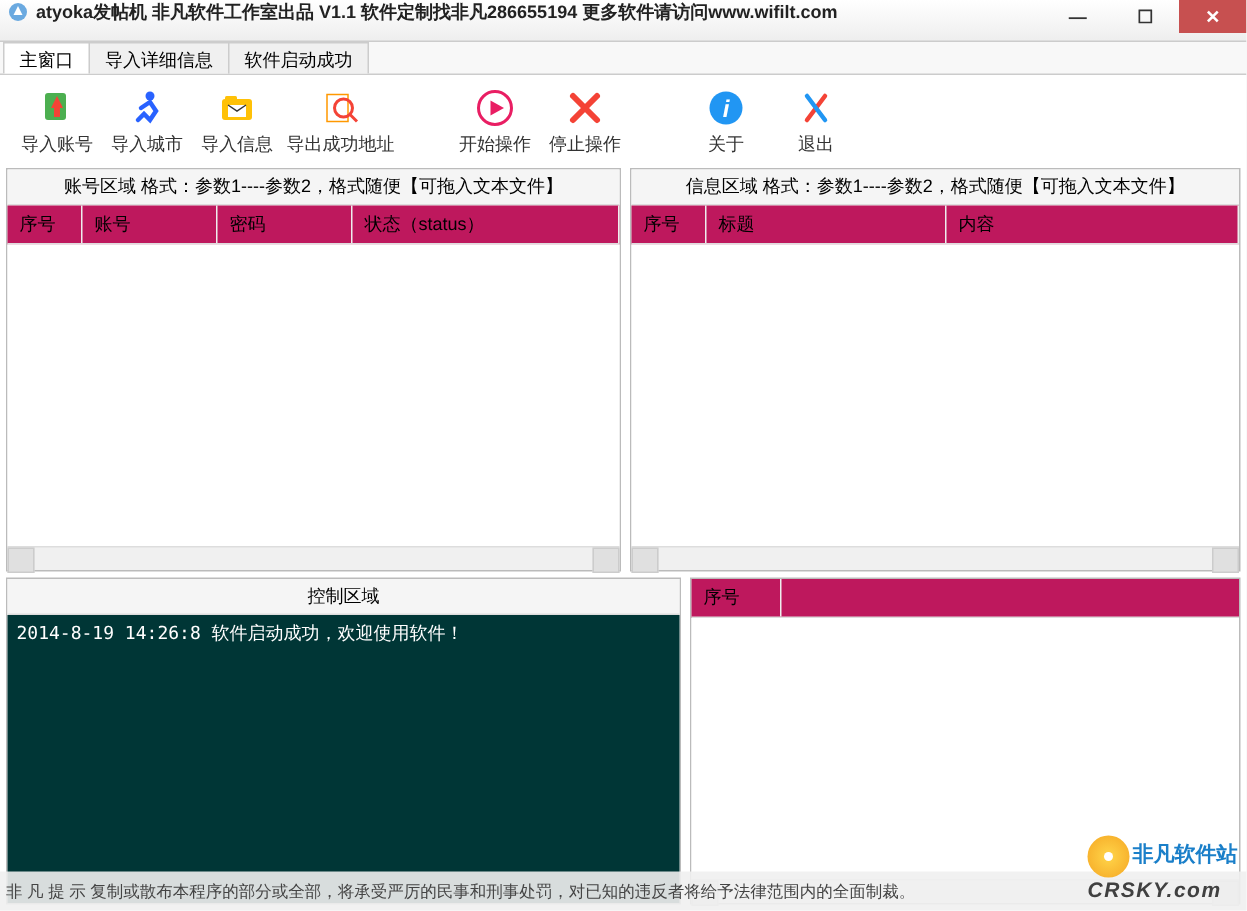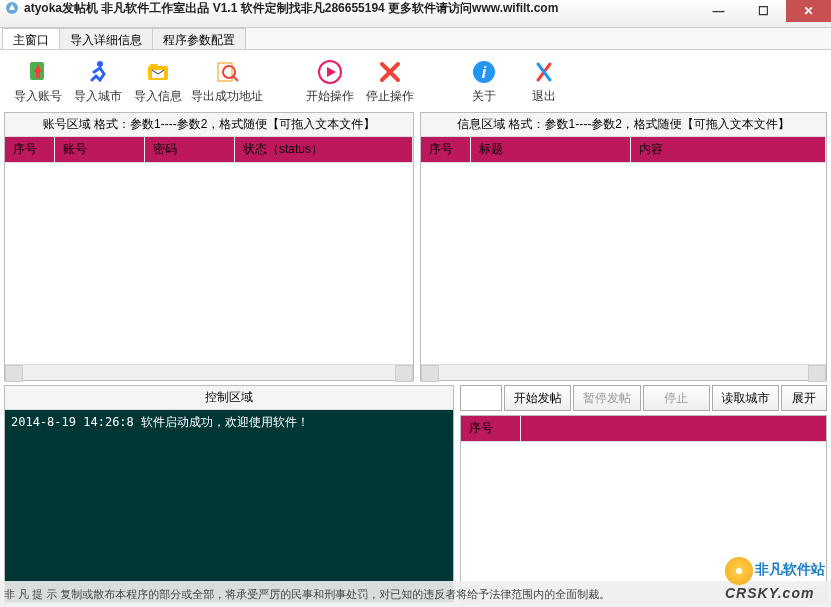--- a/index.html
+++ b/index.html
@@ -62,21 +62,21 @@
   <div class="win-controls">
     <div class="win-btn min">—</div>
     <div class="win-btn max">☐</div>
     <div class="win-btn close">✕</div>
   </div>
 </div>
 
 <div class="tabbar">
   <div class="tab active">主窗口</div>
   <div class="tab">导入详细信息</div>
-  <div class="tab">程序参数配置</div>
+  <div class="tab">软件启动成功</div>
 </div>
 
 <div class="content">
 
   <div class="toolbar">
     <div class="tb-btn">
       <span class="tb-icon">
           <svg width="28" height="28" viewBox="0 0 28 28">
             <rect x="6" y="4" width="14" height="18" rx="2" fill="#4caf50"></rect>
             <path d="M14 6 L18 14 L10 14 Z" fill="#f44336"></path>
@@ -177,28 +177,20 @@
       <div class="hscroll"></div>
     </div>
   </div>
 
   <div class="bottom-row">
     <div class="control-panel">
       <div class="panel-title">控制区域</div>
       <div class="console">2014-8-19 14:26:8  软件启动成功，欢迎使用软件！</div>
     </div>
     <div class="right-bottom">
-      <div class="action-row">
-        <div class="action-input"></div>
-        <div class="action-btn">开始发帖</div>
-        <div class="action-btn disabled">暂停发帖</div>
-        <div class="action-btn disabled">停止</div>
-        <div class="action-btn">读取城市</div>
-        <div class="action-btn" style="flex:0 0 46px">展开</div>
-      </div>
       <div class="result-panel">
         <div class="table-head">
           <div class="th" style="width:60px">序号</div>
         </div>
         <div class="table-body"></div>
         <div class="hscroll"></div>
       </div>
     </div>
   </div>
 

